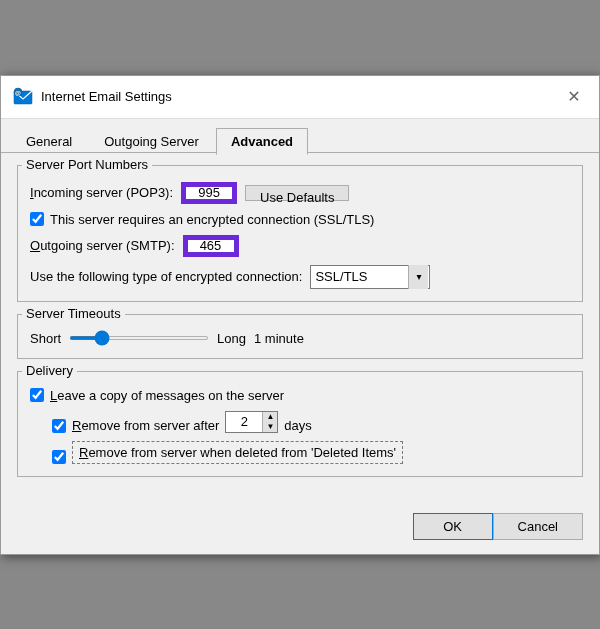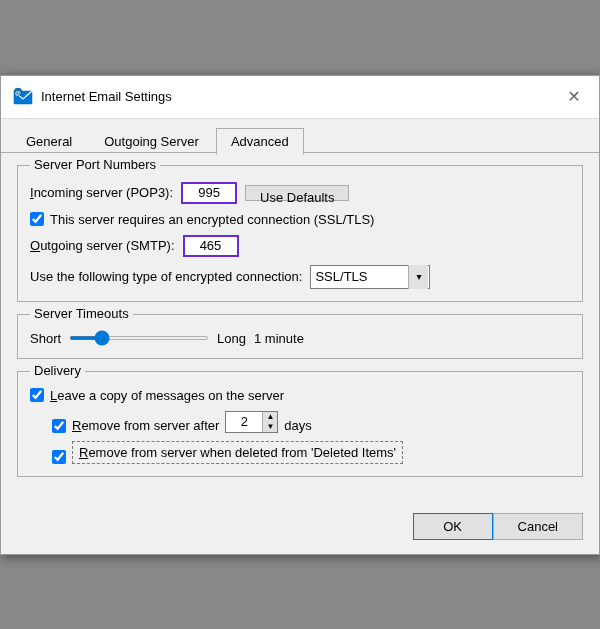--- a/index.html
+++ b/index.html
@@ -70,37 +70,38 @@
       color: #000;
       margin-right: 2px;
       position: relative;
       top: 3px;
     }
     .tab.active {
       background: #f0f0f0;
       border-color: #adadad;
       border-bottom: 1px solid #f0f0f0;
       z-index: 1;
+      font-weight: bold;
     }
 
     .content {
       padding: 12px 16px 16px;
       background: #f0f0f0;
     }
 
     .section {
       border: 1px solid #adadad;
       margin-bottom: 12px;
       padding: 8px 12px 12px;
       position: relative;
     }
     .section-label {
       position: absolute;
       top: -9px;
-      left: 12px;
+      left: 4px;
       background: #f0f0f0;
       padding: 0 4px;
       font-size: 13px;
       color: #000;
     }
 
     .form-row {
       display: flex;
       align-items: center;
       margin-top: 8px;
@@ -108,21 +109,21 @@
     }
     .form-label {
       color: #000;
       white-space: nowrap;
     }
     .form-label u { text-decoration: underline; }
 
     .input-small {
       width: 56px;
       height: 22px;
-      border: 2px solid #6d28d9;
+      border: 5px solid #6d28d9;
       background: #fff;
       padding: 2px 4px;
       font-size: 13px;
       text-align: center;
     }
 
     .btn {
       padding: 4px 14px;
       border: 1px solid #adadad;
       background: #e1e1e1;

